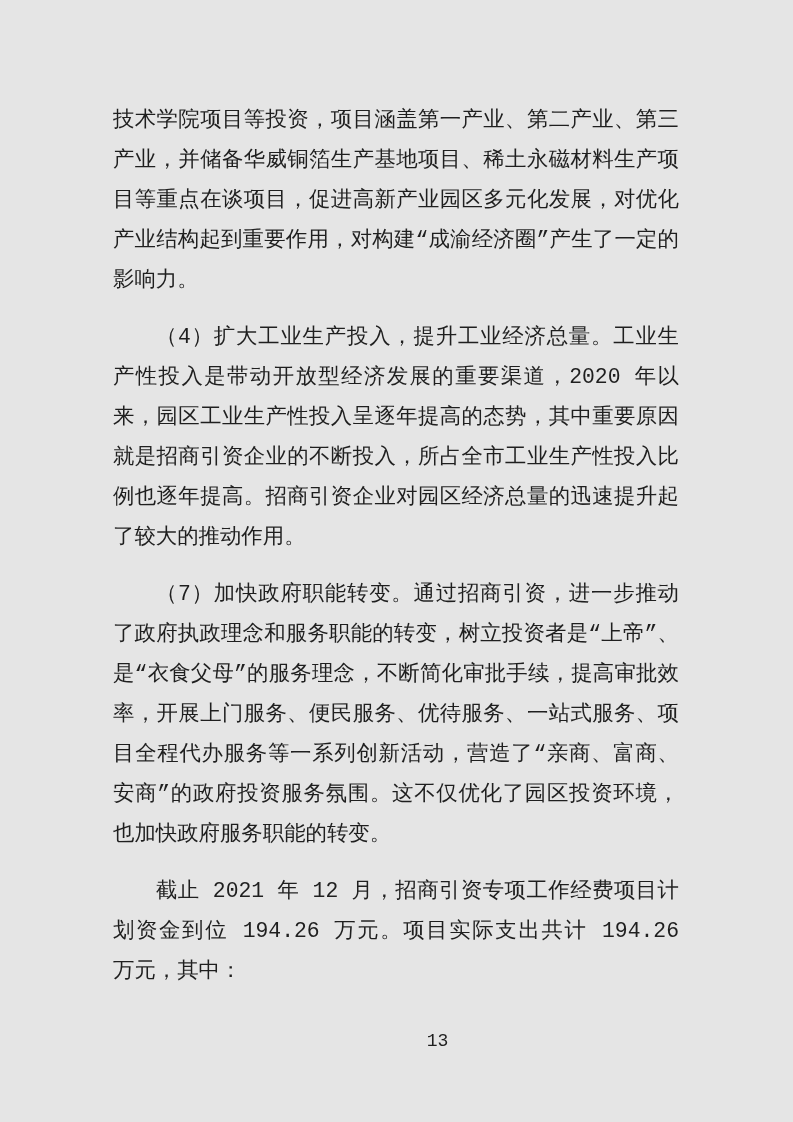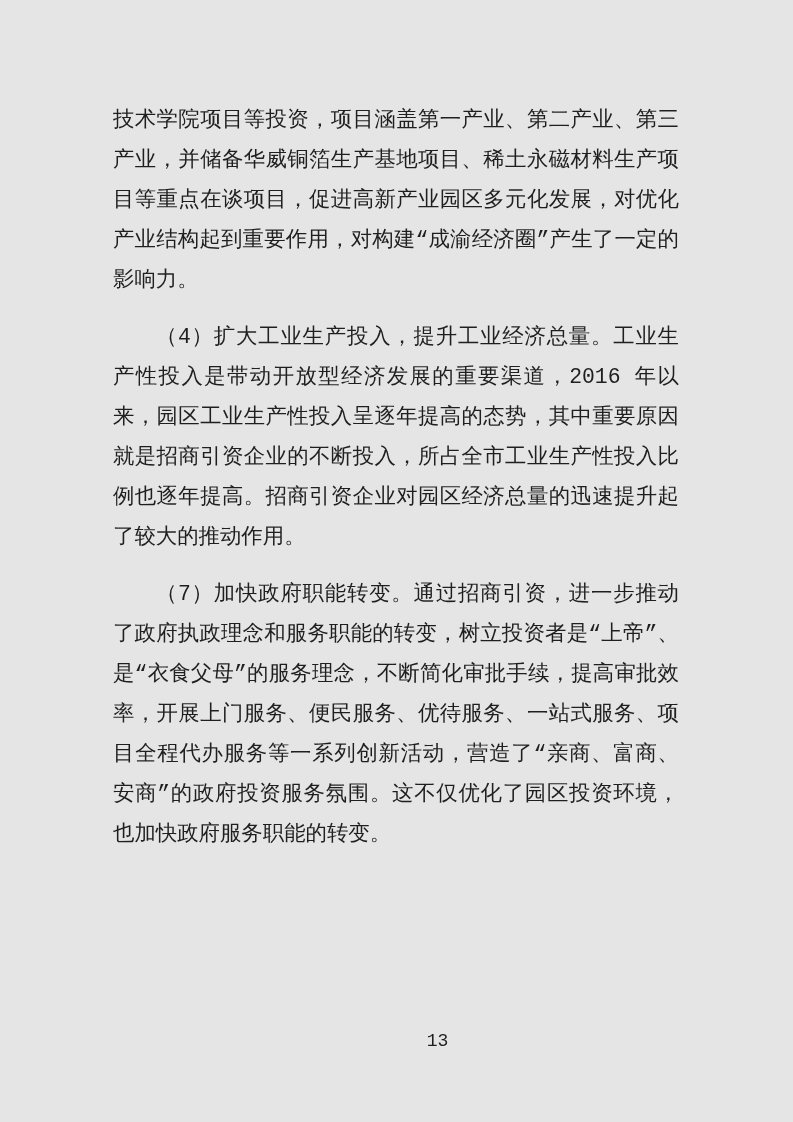--- a/index.html
+++ b/index.html
@@ -51,17 +51,18 @@
     color: #1f1f1f;
     margin-left: 41px;
   }
 </style>
 </head>
 <body>
 
 <div class="page">
   <div class="body-text">
     <p class="block">技术学院项目等投资，项目涵盖第一产业、第二产业、第三产业，并储备华威铜箔生产基地项目、稀土永磁材料生产项目等重点在谈项目，促进高新产业园区多元化发展，对优化产业结构起到重要作用，对构建“成渝经济圈”产生了一定的影响力。</p>
-    <p class="block indent">（4）扩大工业生产投入，提升工业经济总量。工业生产性投入是带动开放型经济发展的重要渠道，2016 年以来，园区工业生产性投入呈逐年提高的态势，其中重要原因就是招商引资企业的不断投入，所占全市工业生产性投入比例也逐年提高。招商引资企业对园区经济总量的迅速提升起了较大的推动作用。</p>
+    <p class="block indent">（4）扩大工业生产投入，提升工业经济总量。工业生产性投入是带动开放型经济发展的重要渠道，2020 年以来，园区工业生产性投入呈逐年提高的态势，其中重要原因就是招商引资企业的不断投入，所占全市工业生产性投入比例也逐年提高。招商引资企业对园区经济总量的迅速提升起了较大的推动作用。</p>
     <p class="block indent">（7）加快政府职能转变。通过招商引资，进一步推动了政府执政理念和服务职能的转变，树立投资者是“上帝”、是“衣食父母”的服务理念，不断简化审批手续，提高审批效率，开展上门服务、便民服务、优待服务、一站式服务、项目全程代办服务等一系列创新活动，营造了“亲商、富商、安商”的政府投资服务氛围。这不仅优化了园区投资环境，也加快政府服务职能的转变。</p>
+    <p class="block indent">截止 2021 年 12 月，招商引资专项工作经费项目计划资金到位 194.26 万元。项目实际支出共计 194.26 万元，其中：</p>
   </div>
   <div class="footer">13</div>
 </div>
 
 </body></html>

